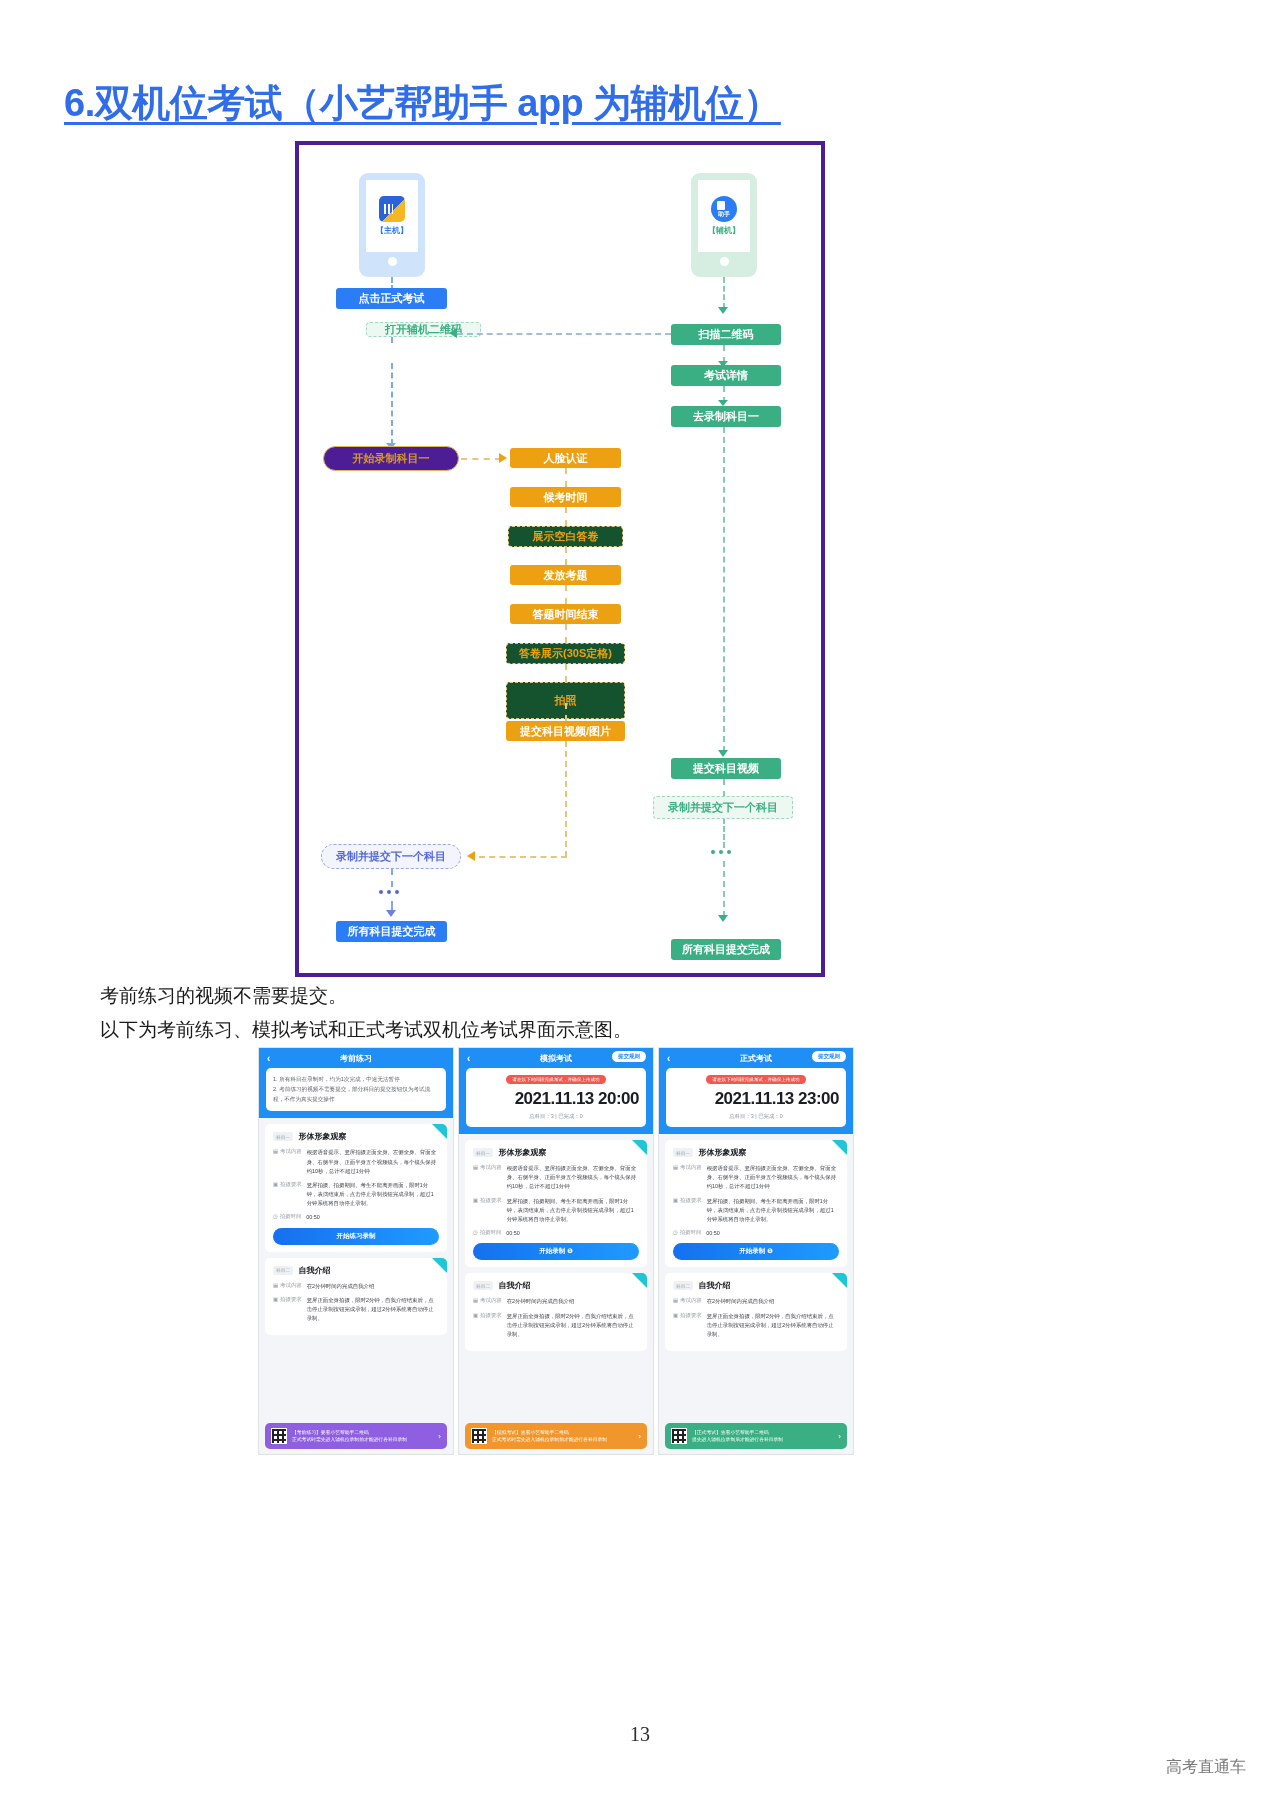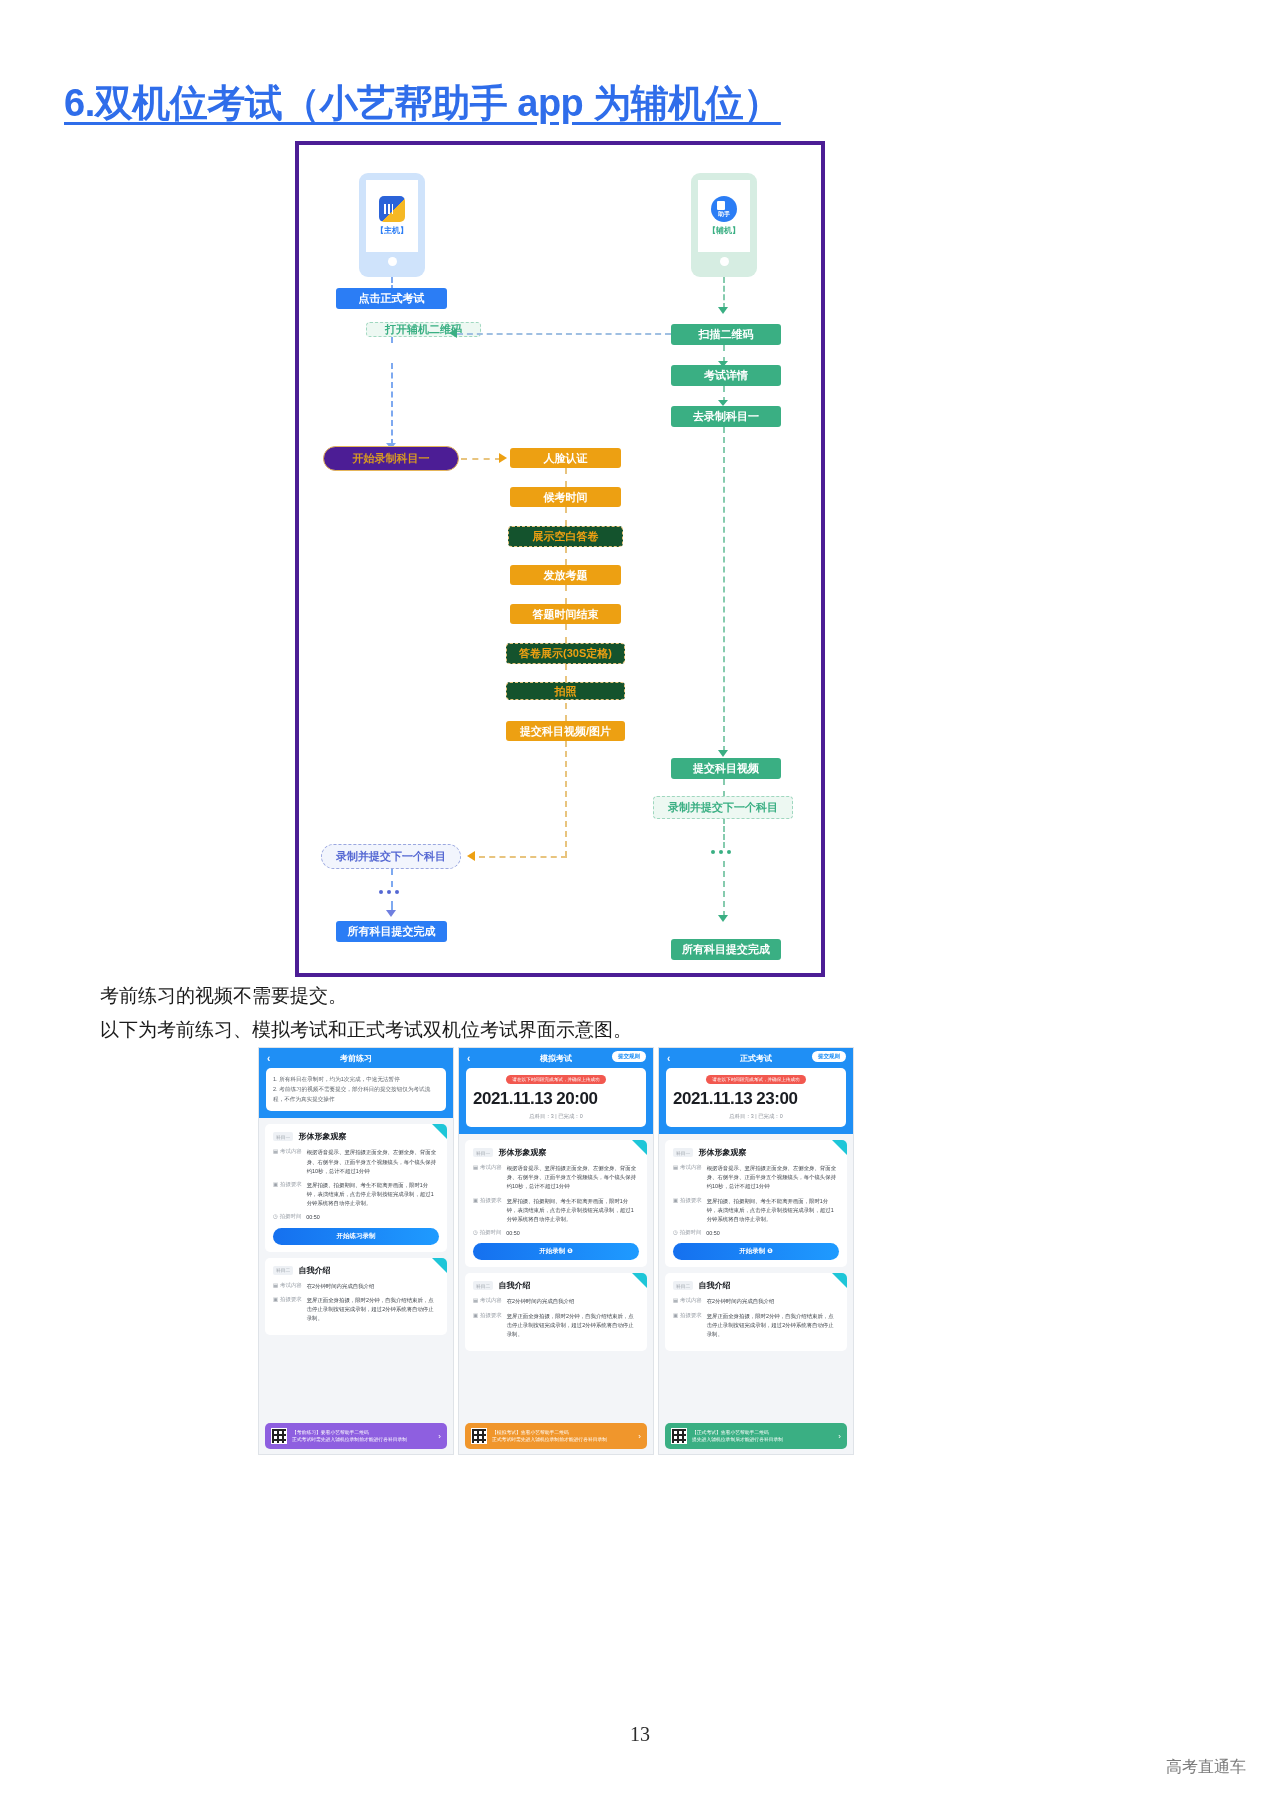--- a/index.html
+++ b/index.html
@@ -143,21 +143,21 @@
     font-size:5.5px; padding:2px 6px; font-weight:bold;
   }
   .shot-blue-bg { background:#1f8ff5; padding:0 7px 7px; }
   .info-card { background:#fff;border-radius:5px;padding:7px; }
   .notice-list { color:#5a5f66; font-size:5.6px; line-height:1.75; }
   .exam-badge {
     background:#f2584f;color:#fff;border-radius:7px;
     font-size:4.6px;padding:2px 6px;display:inline-block;
     margin-bottom:5px;
   }
-  .exam-time { font-size:17px; font-weight:bold; color:#1a1d22; text-align:left; letter-spacing:-0.5px;}
+  .exam-time { font-size:17px; font-weight:bold; color:#1a1d22; text-align:right; letter-spacing:-0.5px;}
   .exam-sub { font-size:5.4px;color:#8b9098;text-align:center;margin-top:4px; }
   .center { text-align:center; }
 
   .sec-card {
     background:#fff;border-radius:5px;margin:6px 6px 0;padding:7px 8px;
     position:relative; overflow:hidden;
   }
   .sec-card .corner {
     position:absolute;right:0;top:0;width:0;height:0;
     border-top:15px solid #1ec6d8;border-left:15px solid transparent;
@@ -310,21 +310,21 @@
   </div>
   <div class="node orange" style="left:211px; top:420px; width:111px; height:20px;">
     <span>发放考题</span>
   </div>
   <div class="node orange" style="left:211px; top:459px; width:111px; height:20px;">
     <span>答题时间结束</span>
   </div>
   <div class="node dash-orange" style="left:207px; top:498px; width:119px; height:21px;">
     <span>答卷展示(30S定格)</span>
   </div>
-  <div class="node dash-orange" style="left:207px; top:537px; width:119px; height:18px;">
+  <div class="node dash-orange" style="left:207px; top:537px; width:119px; height:37px;">
     <span>拍照</span>
   </div>
   <div class="node orange" style="left:207px; top:576px; width:119px; height:20px;">
     <span>提交科目视频/图片</span>
   </div>
 
   <div class="vline" style="left:266px; top:323px; height:19px; border-color:#e8c47e;"></div>
   <div class="vline" style="left:266px; top:362px; height:19px; border-color:#e8c47e;"></div>
   <div class="vline" style="left:266px; top:402px; height:18px; border-color:#e8c47e;"></div>
   <div class="vline" style="left:266px; top:440px; height:19px; border-color:#e8c47e;"></div>

